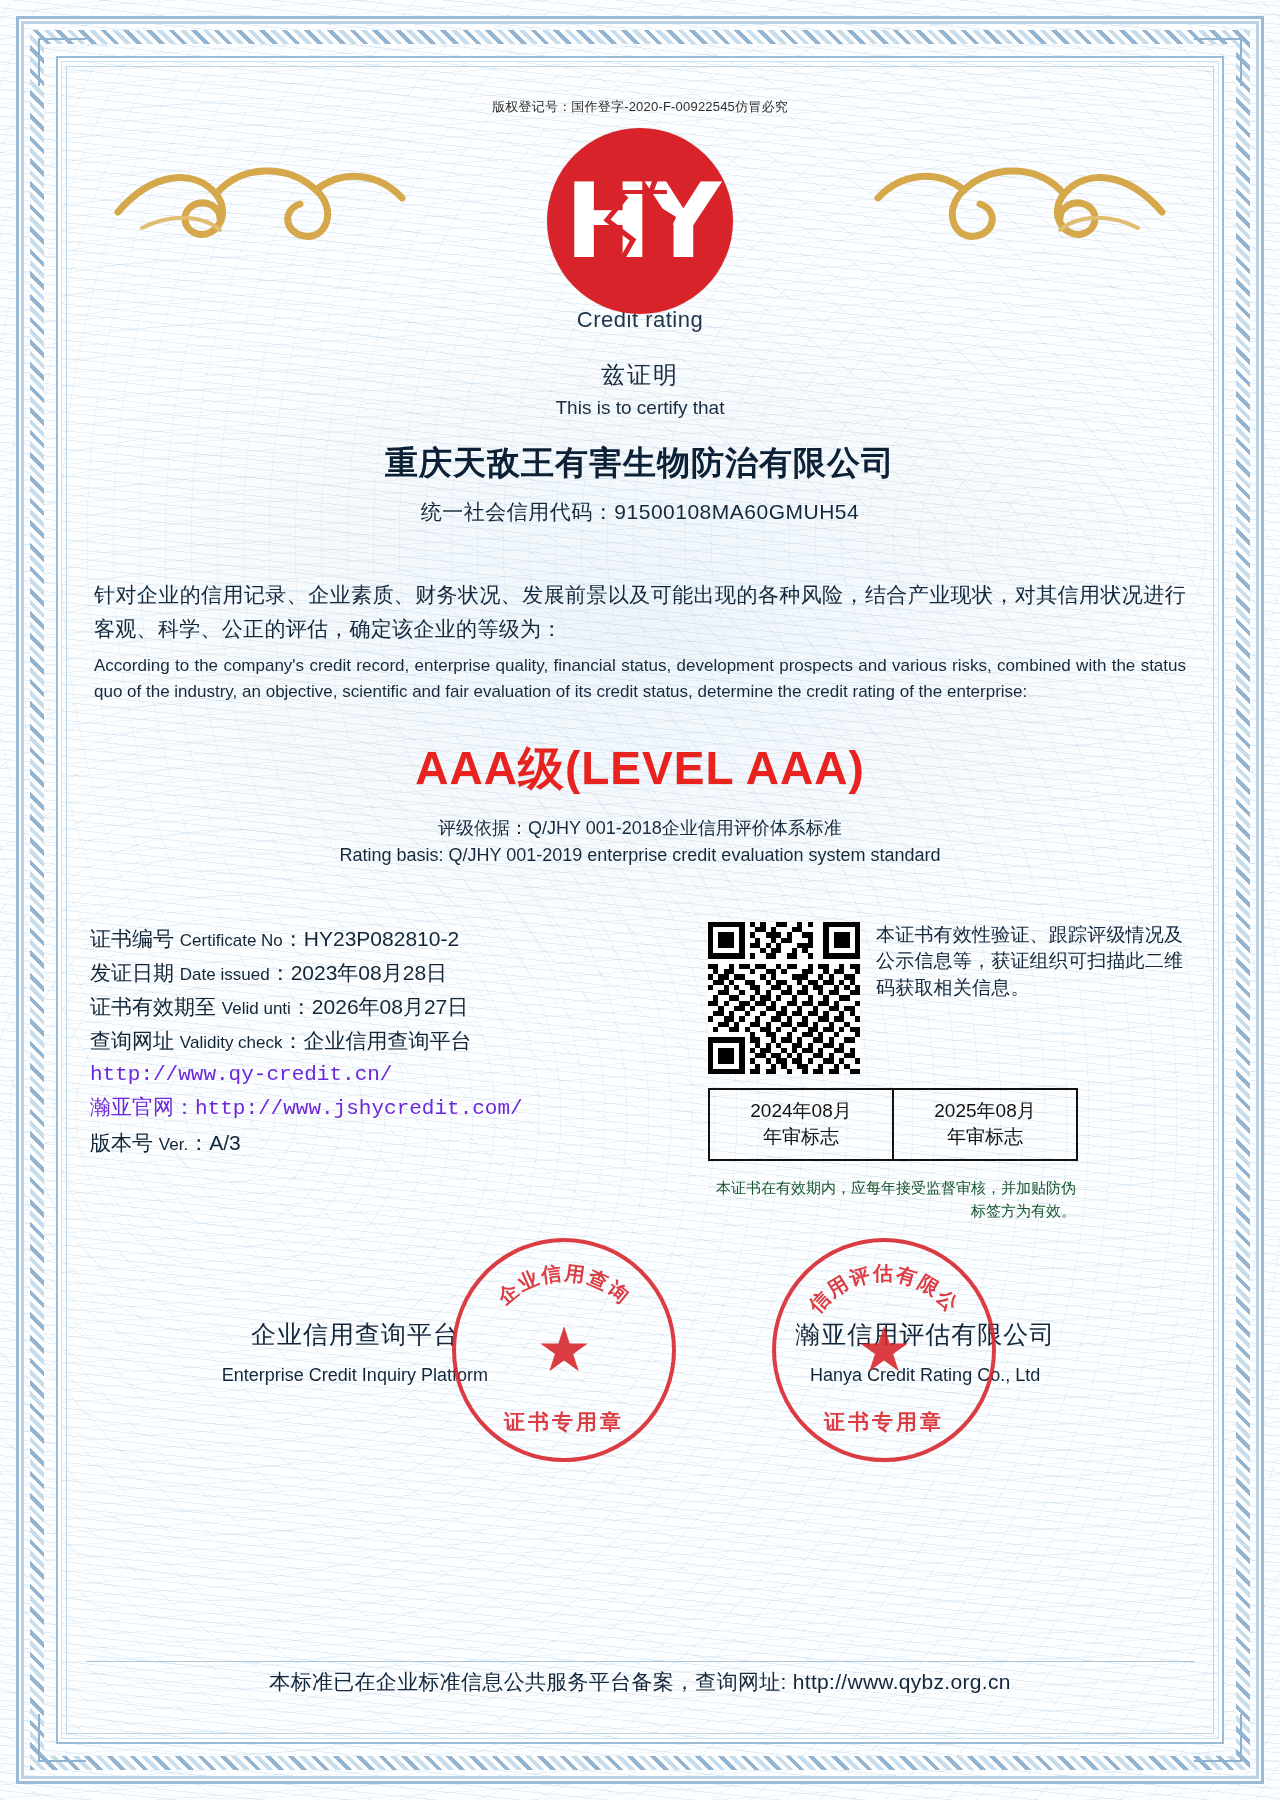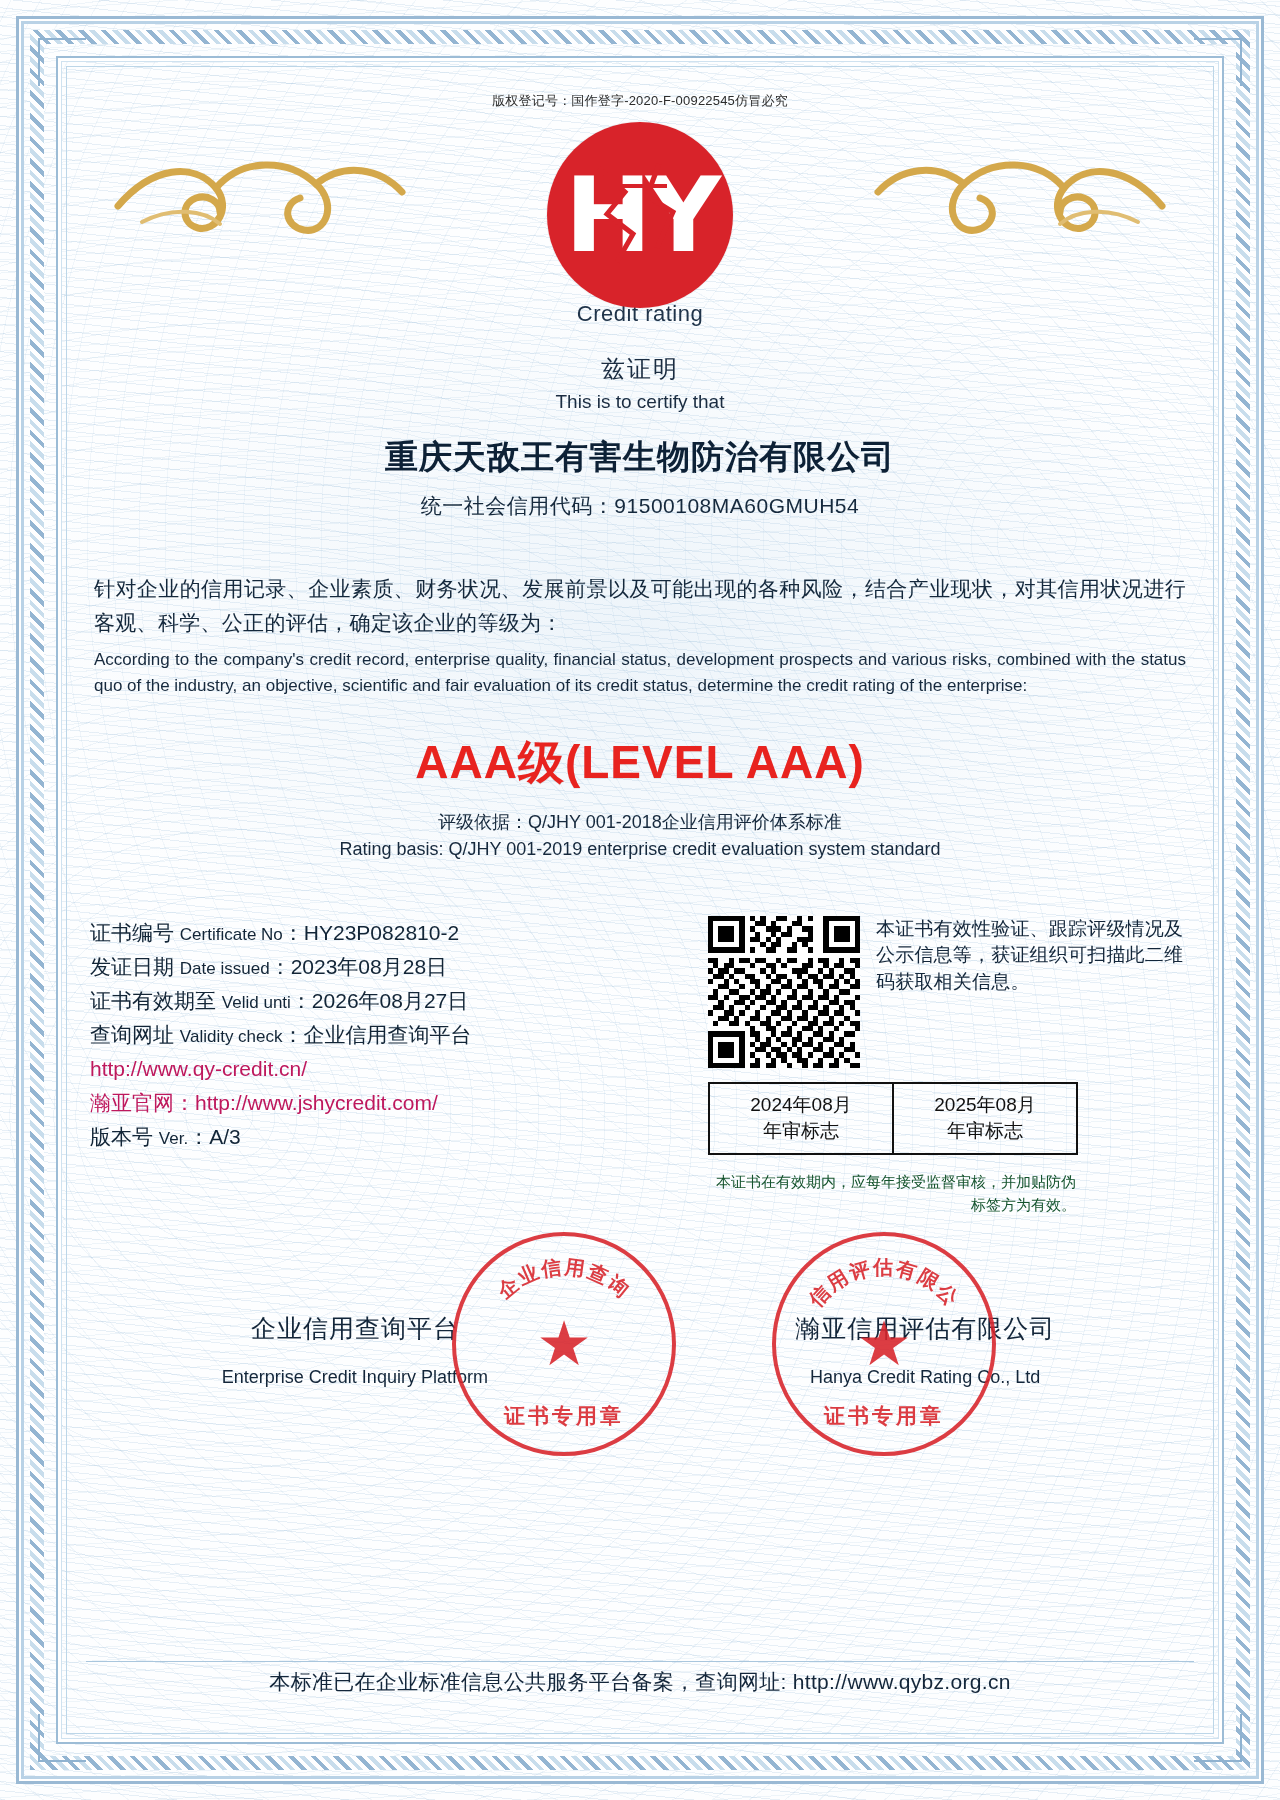--- a/index.html
+++ b/index.html
@@ -96,21 +96,21 @@
   .content {
     position: absolute;
     left: 86px; top: 80px; right: 86px; bottom: 80px;
   }
 
   .copyright-line {
     text-align: center;
     font-size: 13px;
     color: #2c2c2c;
     letter-spacing: 0.2px;
-    margin-top: 12px;
+    margin-top: 18px;
   }
 
   .header-row {
     position: relative;
     height: 175px;
     margin-top: 4px;
   }
   .flourish {
     position: absolute;
     top: 34px;
@@ -249,22 +249,23 @@
     font-size: 21px;
     color: #122537;
     line-height: 1.62;
     white-space: nowrap;
   }
   .detail-line .en {
     font-size: 17px;
   }
   .detail-url {
     font-size: 21px;
-    color: #be185d;
+    color: #6d28d9;
     line-height: 1.62;
+    font-family: Liberation Mono, monospace;
   }
 
   .qr-block {
     flex: 1;
     display: flex;
     flex-direction: column;
     padding-left: 18px;
   }
   .qr-top {
     display: flex;
@@ -370,21 +371,21 @@
     text-align: center;
   }
   .org-cn {
     font-size: 25px;
     color: #13263a;
     letter-spacing: 1px;
   }
   .org-en {
     font-size: 18px;
     color: #13263a;
-    margin-top: 22px;
+    margin-top: 14px;
   }
 
   .footer-note {
     position: absolute;
     left: 0; right: 0;
     bottom: 24px;
     text-align: center;
     font-size: 21px;
     color: #13263a;
     letter-spacing: 0.3px;

